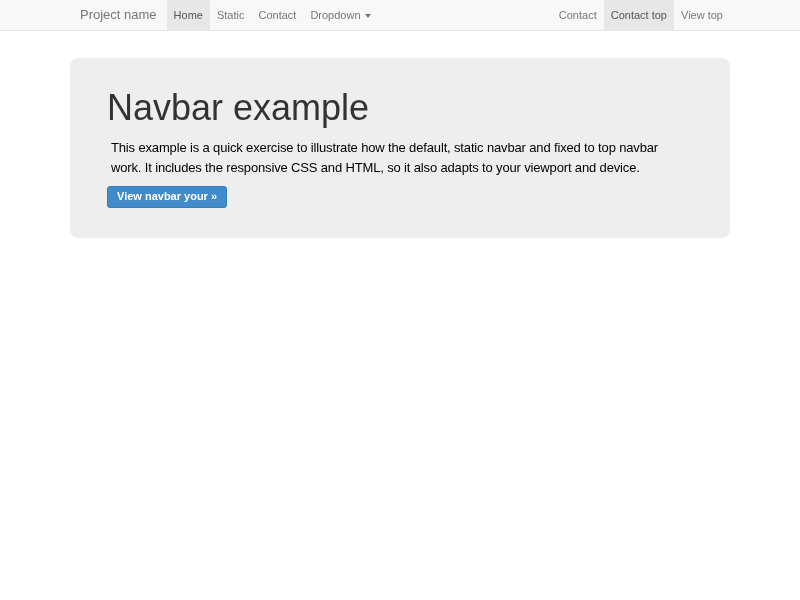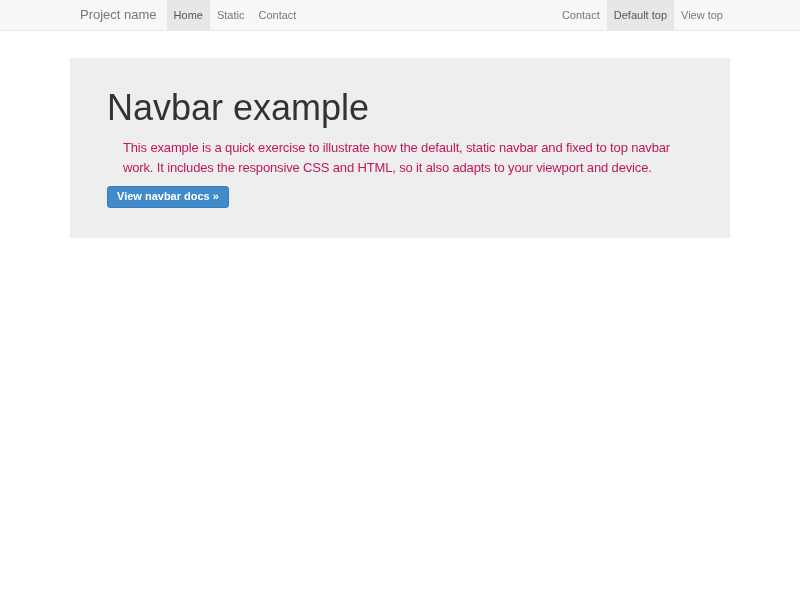--- a/index.html
+++ b/index.html
@@ -66,36 +66,36 @@
   }
 
   
   .container {
     width: 660px;
     margin: 0 auto;
   }
   .jumbotron {
     margin-top: 27px;
     background: #eeeeee;
-    border-radius: 1px;
+    border-radius: 8px;
     padding: 30px 37px 30px;
   }
   .jumbotron h1 {
     margin: 0 0 10px;
     font-size: 36px;
     line-height: 40px;
     font-weight: 500;
     color: #333333;
   }
   .jumbotron p {
-    margin: 0 16px 8px;
+    margin: 0 4px 8px;
     font-size: 13px;
     letter-spacing: -0.15px;
     line-height: 20px;
-    color: #be185d;
+    color: #000000;
   }
   .btn-primary {
     display: inline-block;
     background: #428bca;
     border: 1px solid #357ebd;
     border-radius: 3px;
     color: #ffffff;
     font-size: 11px;
     font-weight: bold;
     line-height: 1;
@@ -114,37 +114,40 @@
     <ul class="nav nav-left">
       <li>
         <a class="nav-link active" href="#">Home</a>
       </li>
       <li>
         <a class="nav-link" href="#">Static</a>
       </li>
       <li>
         <a class="nav-link" href="#">Contact</a>
       </li>
+      <li>
+        <a class="nav-link" href="#"><span>Dropdown</span><span class="caret"></span></a>
+      </li>
     </ul>
 
     <ul class="nav nav-right">
       <li>
         <a class="nav-link" href="#">Contact</a>
       </li>
       <li>
-        <a class="nav-link active" href="#">Default top</a>
+        <a class="nav-link active" href="#">Contact top</a>
       </li>
       <li>
         <a class="nav-link" href="#">View top</a>
       </li>
     </ul>
   </div>
 </nav>
 
 <main>
   <div class="container">
     <div class="jumbotron">
       <h1>Navbar example</h1>
       <p>This example is a quick exercise to illustrate how the default, static navbar and fixed to top navbar work. It includes the responsive CSS and HTML, so it also adapts to your viewport and device.</p>
-      <a class="btn-primary" href="#">View navbar docs »</a>
+      <a class="btn-primary" href="#">View navbar your »</a>
     </div>
   </div>
 </main>
 
 </body></html>

